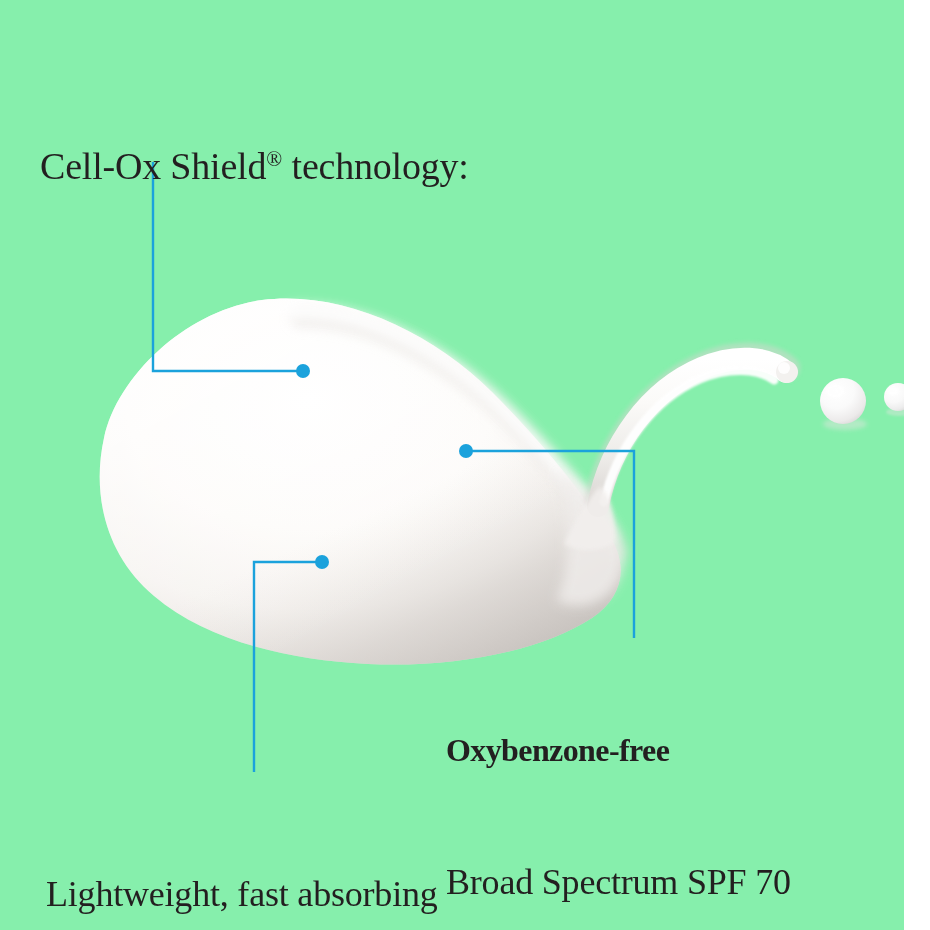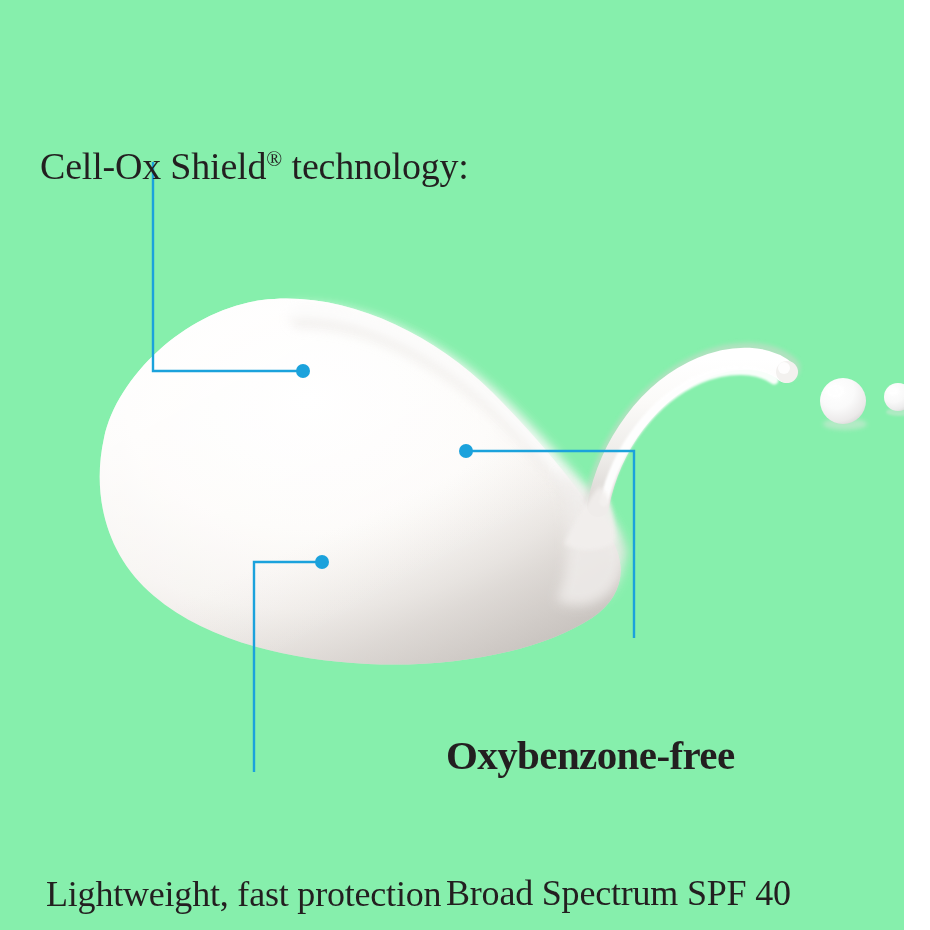--- a/index.html
+++ b/index.html
@@ -60,21 +60,21 @@
     left: 446px;
     top: 640px;
     font-size: 36px;
     font-weight: 300;
   }
   #callout-spf-text .line { display: block; }
   #callout-spf-text .line-strong {
     display: block;
     font-weight: 700;
     letter-spacing: -0.6px;
-    font-size: 41px;
+    font-size: 32px;
   }
 </style>
 </head>
 <body>
 
 <div id="canvas">
 
   <svg id="artwork" viewBox="0 0 930 930" width="930" height="930" xmlns="http://www.w3.org/2000/svg">
     <defs>
 
@@ -223,21 +223,21 @@
       <circle cx="322" cy="562" r="7" fill="#1ba2dc"></circle>
     </g>
   </svg>
 
   <div id="callout-tech-text" class="callout-text">
     <span class="line"><span>Cell-Ox Shield</span><span class="reg">®</span><span> technology:</span></span>
   </div>
 
   <div id="callout-spf-text" class="callout-text">
     <span class="line-strong">Oxybenzone-free</span>
-    <span class="line">Broad Spectrum SPF 40</span>
+    <span class="line">Broad Spectrum SPF 70</span>
   </div>
 
   <div id="callout-texture-text" class="callout-text">
-    <span class="line">Lightweight, fast protection</span>
+    <span class="line">Lightweight, fast absorbing</span>
     
   </div>
 
 </div>
 
 </body></html>

